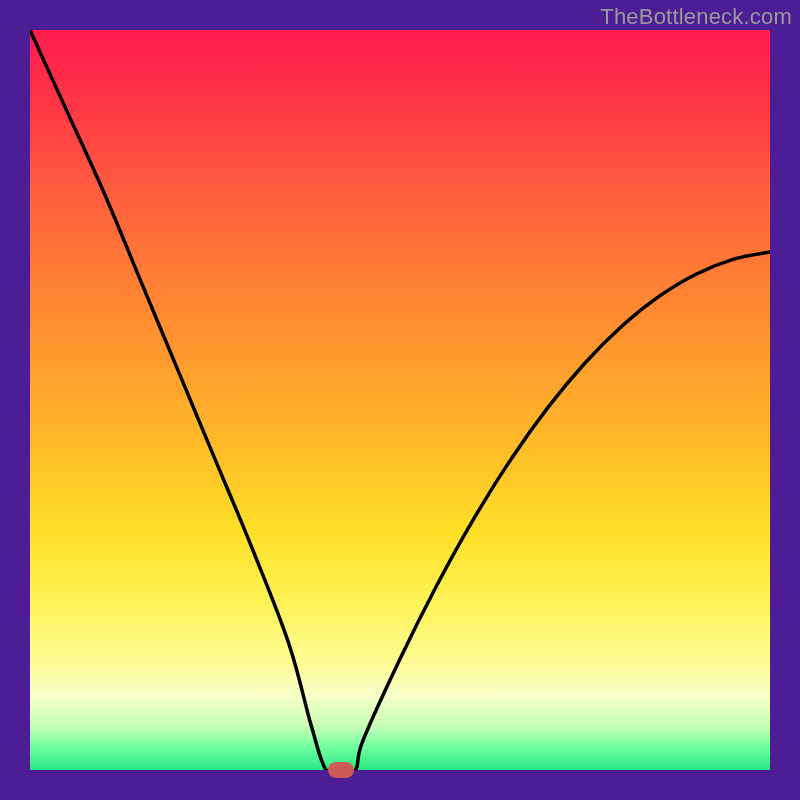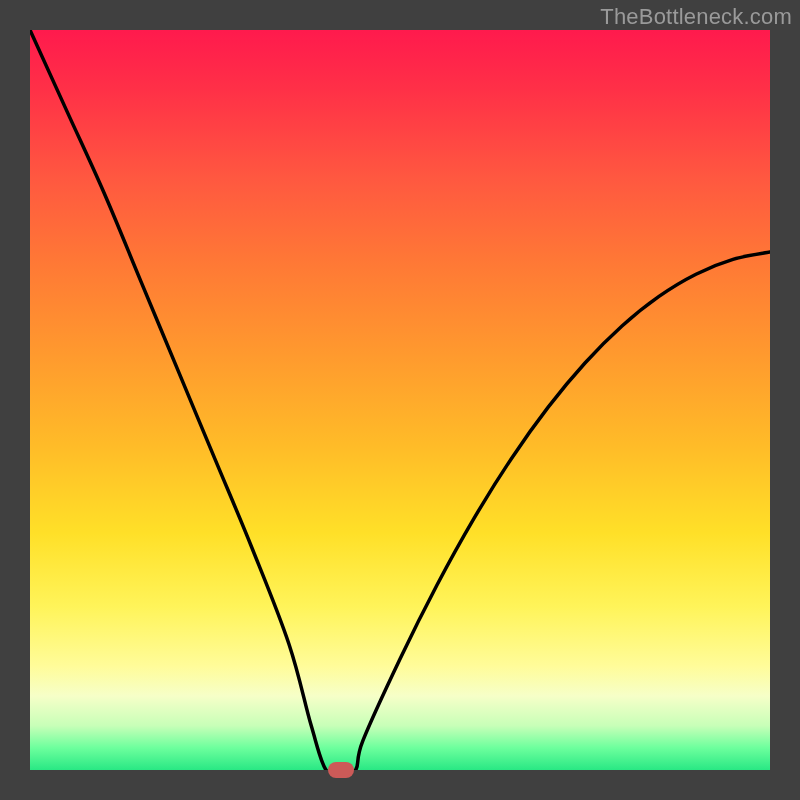--- a/index.html
+++ b/index.html
@@ -10,21 +10,21 @@
     background: #000;
     overflow: hidden;
     font-family: Arial, Helvetica, sans-serif;
   }
   .frame {
     position: absolute;
     left: 0;
     top: 0;
     width: 800px;
     height: 800px;
-    background: #404040;
+    background: #4c1d95;
   }
   .plot {
     position: absolute;
     left: 30px;
     top: 30px;
     width: 740px;
     height: 740px;
     background: linear-gradient(
       to bottom,
       #ff1a4d 0%,

